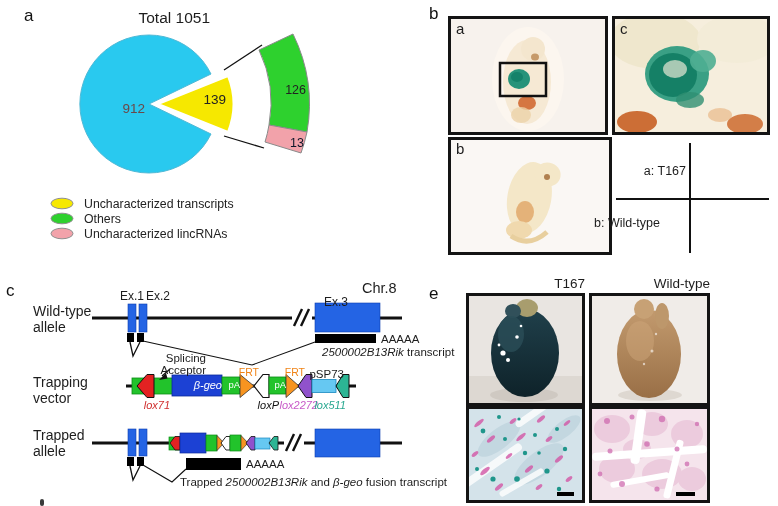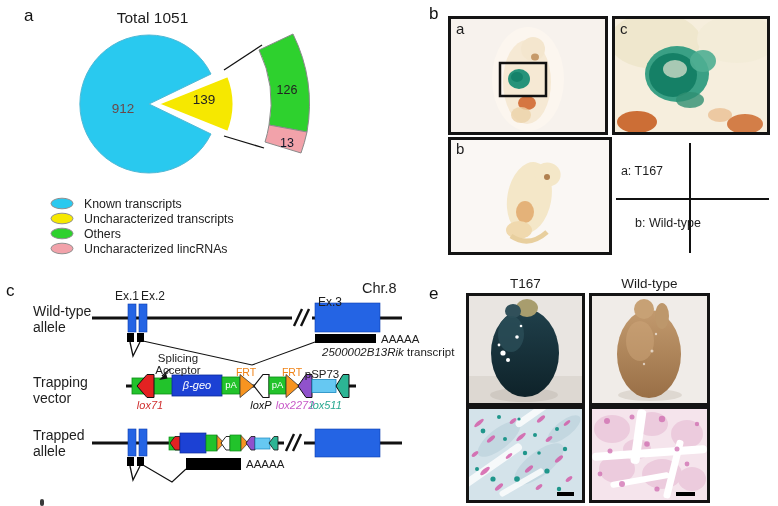--- a/index.html
+++ b/index.html
@@ -1,20 +1,20 @@
 <!DOCTYPE html>
 <html><head>
 <meta charset="utf-8">
 <style>
   html,body{margin:0;padding:0;background:#fff}
   .stage{position:relative;width:778px;height:506px;background:#ffffff;
          font-family:"Liberation Sans",sans-serif;overflow:hidden;color:#1d1d1d}
   .abs{position:absolute}
   .t{position:absolute;color:#1d1d1d;line-height:1.15;white-space:nowrap}
-  .ctr{text-align:center}
+  .ctr{text-align:right}
   .plabel{position:absolute;font-size:17px;color:#111}
   .ibox{position:absolute;border:3px solid #141414;box-sizing:border-box;background:#fff;overflow:hidden}
   .kline{position:absolute;background:#111}
   .it{font-style:italic}
   .legend-row{display:flex;align-items:center;height:15px}
   .legend-row svg{margin-right:10px;flex:0 0 auto}
   .legend-row span{font-size:12.3px;color:#222}
 </style>
 </head>
 <body>
@@ -32,26 +32,20 @@
     <path d="M293,34 A160,160 0 0 1 307,132 L269,125 A122,122 0 0 0 259,50 Z" stroke="#8a8a8a" stroke-width="1" fill="#2ed12e"></path>
     <path d="M307,132 A160,160 0 0 1 301,153 L265,142 A122,122 0 0 0 269,125 Z" stroke="#8a8a8a" stroke-width="1" fill="#f2a2aa"></path>
   </svg>
 
   <div class="t ctr" style="left:101px;top:101px;width:44px;font-size:13.5px;color:#6b4848">912</div>
   <div class="t ctr" style="left:182px;top:92px;width:44px;font-size:13.5px;color:#222">139</div>
   <div class="t ctr" style="left:268px;top:83px;width:38px;font-size:12.5px;color:#222">126</div>
   <div class="t ctr" style="left:270px;top:136px;width:34px;font-size:12.5px;color:#0f172a">13</div>
 
   <div class="abs" style="left:50px;top:196px">
-    <div class="legend-row">
-      <svg width="24" height="13">
-          <ellipse cx="12" cy="6.5" rx="11" ry="5.3" stroke="#8f8f8f" stroke-width="1" fill="#29c9ef"></ellipse>
-        </svg>
-      <span>Known transcripts</span>
-    </div>
     <div class="legend-row">
       <svg width="24" height="13">
           <ellipse cx="12" cy="6.5" rx="11" ry="5.3" stroke="#8f8f8f" stroke-width="1" fill="#f6e800"></ellipse>
         </svg>
       <span>Uncharacterized transcripts</span>
     </div>
     <div class="legend-row">
       <svg width="24" height="13">
           <ellipse cx="12" cy="6.5" rx="11" ry="5.3" stroke="#8f8f8f" stroke-width="1" fill="#2ed12e"></ellipse>
         </svg>
@@ -117,21 +111,21 @@
       <ellipse cx="74" cy="72" rx="9" ry="11" fill="#dfa05f" opacity="0.75"></ellipse>
       <ellipse cx="68" cy="90" rx="13" ry="9" fill="#f0d9ae"></ellipse>
       <path d="M60,96 Q78,108 96,92" stroke="#e8cf9e" stroke-width="5" fill="none"></path>
     </svg>
   </div>
   <div class="t" style="left:456px;top:140px;font-size:15px">b</div>
 
   <div class="kline" style="left:689px;top:143px;width:2px;height:110px"></div>
   <div class="kline" style="left:616px;top:198px;width:153px;height:2px"></div>
   <div class="t ctr" style="left:598px;top:164px;width:88px;font-size:12.5px">a: T167</div>
-  <div class="t ctr" style="left:624px;top:216px;width:88px;font-size:12.5px">b: Wild-type</div>
+  <div class="t ctr" style="left:572px;top:216px;width:88px;font-size:12.5px">b: Wild-type</div>
 
   <div class="plabel" style="left:6px;top:281px">c</div>
 
   <svg class="abs" style="left:0;top:270px" width="450" height="236" viewBox="0 270 450 236">
 
     <g>
       <line x1="92" y1="318" x2="402" y2="318" stroke="#111" stroke-width="3"></line>
       <rect x="128" y="304" width="8" height="28" stroke="#0b3db0" stroke-width="0.6" fill="#2464e4"></rect>
       <rect x="139" y="304" width="8" height="28" stroke="#0b3db0" stroke-width="0.6" fill="#2464e4"></rect>
       <rect x="292" y="308" width="20" height="20" fill="#ffffff"></rect>
@@ -209,20 +203,21 @@
   <div class="t ctr" style="left:279px;top:366px;width:26px;font-size:10.5px;color:#f08418">FRT</div>
   <div class="t ctr" style="left:300px;top:368px;width:44px;font-size:11.5px">pSP73</div>
   <div class="t ctr it" style="left:130px;top:399px;width:40px;font-size:11px;color:#d03030">lox71</div>
   <div class="t ctr it" style="left:243px;top:399px;width:36px;font-size:11px;color:#111">loxP</div>
   <div class="t ctr it" style="left:272px;top:399px;width:46px;font-size:11px;color:#c85ac8">lox2272</div>
   <div class="t ctr it" style="left:306px;top:399px;width:40px;font-size:11px;color:#28a890">lox511</div>
 
   <div class="t" style="left:33px;top:427px;font-size:14px">Trapped</div>
   <div class="t" style="left:33px;top:443px;font-size:14px">allele</div>
   <div class="t" style="left:246px;top:458px;font-size:11.5px">AAAAA</div>
+  <div class="t" style="left:180px;top:476px;font-size:11.5px"><span>Trapped </span><i>2500002B13Rik</i><span> and </span><i>β-geo</i><span> fusion transcript</span></div>
 
   <div class="plabel" style="left:429px;top:284px">e</div>
   <div class="t ctr" style="left:466px;top:276px;width:119px;font-size:13.5px">T167</div>
   <div class="t ctr" style="left:589px;top:276px;width:121px;font-size:13.5px">Wild-type</div>
 
   <div class="ibox" style="left:466px;top:293px;width:119px;height:113px">
     <svg width="113" height="107" viewBox="0 0 113 107">
       <defs>
         <linearGradient id="hgL" x1="0" y1="0" x2="0" y2="1">
           <stop offset="0" stop-color="#20404b"></stop>

